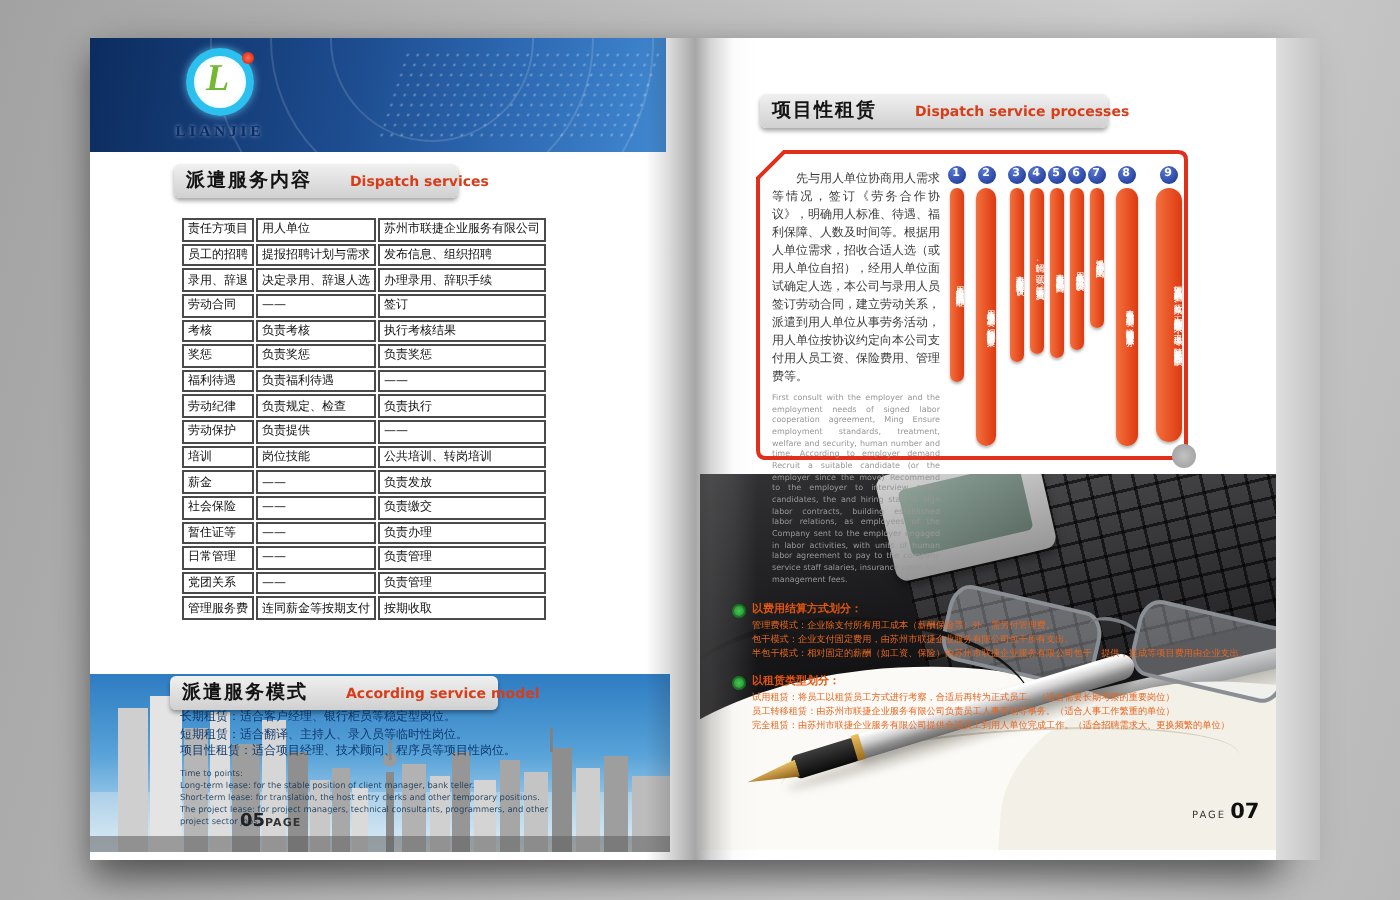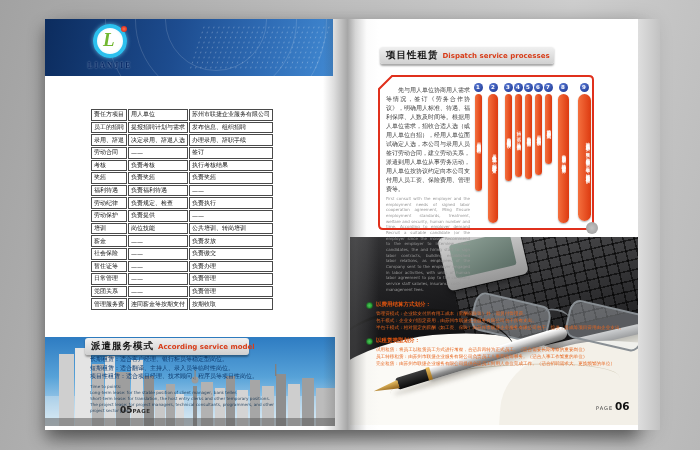--- a/index.html
+++ b/index.html
@@ -28,21 +28,21 @@
   .logo-l{position:absolute;left:6px;top:1px;font:italic bold 19px "Liberation Serif",serif;color:#72b830;}
   .logo-dot{position:absolute;right:-4px;top:-2px;width:6px;height:6px;border-radius:50%;
     background:radial-gradient(#ff7050,#d01808);}
   .logo-name{margin-top:3px;font-family:"Liberation Serif",serif;font-size:7.5px;font-weight:bold;
     color:#082a68;letter-spacing:2px;text-shadow:0 0 2px rgba(255,255,255,.6);}
 
   
   .sec-title{height:17px;background:linear-gradient(#f0f0f0,#d0d0d0);border-radius:3px;
     box-shadow:0 1.5px 2px rgba(0,0,0,.35);display:flex;align-items:center;padding:0 6px;gap:4px;white-space:nowrap;}
   .sec-title .zh{font-weight:bold;font-size:9.5px;color:#141414;letter-spacing:1px;}
-  .sec-title .en{font-weight:bold;font-size:7px;color:#d83c18;}
+  .sec-title .en{font-weight:bold;font-size:7px;color:#d83c18;margin-left:15px;}
 
   
   .tbl-wrap{left:90px;top:108px;width:184px;height:203px;}
   table.svc{border-collapse:separate;border-spacing:1px;width:100%;height:100%;background:#fff;}
   table.svc td{border:1px solid #4a4a4a;font-size:6px;color:#101010;padding:0 2px;
     white-space:nowrap;overflow:hidden;vertical-align:middle;}
   table.svc td:nth-child(1){width:29px;}
   table.svc td:nth-child(2){width:50px;}
   table.svc td:nth-child(3){width:97px;}
 
@@ -146,20 +146,24 @@
     <div class="dots"></div>
     <div class="logo">
       <div class="logo-ring">
         <span class="logo-l">L</span>
         <span class="logo-dot"></span>
       </div>
       <div class="logo-name">LIANJIE</div>
     </div>
   </div>
 
+  <div class="abs sec-title" style="left:87px;top:82px;width:130px;">
+    <span class="zh">派遣服务内容</span>
+    <span class="en">Dispatch services</span>
+  </div>
 
   <div class="abs tbl-wrap">
     <table class="svc">
         <tbody>
           <tr>
             <td>责任方项目</td>
             <td>用人单位</td>
             <td>苏州市联捷企业服务有限公司</td>
           </tr>
           <tr>
@@ -377,16 +381,16 @@
     <div class="bullet-head">以租赁类型划分：</div>
     <div>
         <div class="bullet-line">试用租赁：将员工以租赁员工方式进行考察，合适后再转为正式员工。（适合需要长期考察的重要岗位）</div>
         <div class="bullet-line">员工转移租赁：由苏州市联捷企业服务有限公司负责员工人事劳动等事务。（适合人事工作繁重的单位）</div>
         <div class="bullet-line">完全租赁：由苏州市联捷企业服务有限公司提供合适员工到用人单位完成工作。（适合招聘需求大、更换频繁的单位）</div>
       </div>
   </div>
 
   <div class="abs pagenum-right">
     <span class="small">PAGE</span>
-    <span class="big">06</span>
+    <span class="big">07</span>
   </div>
 
 </div>
 
 </body></html>

